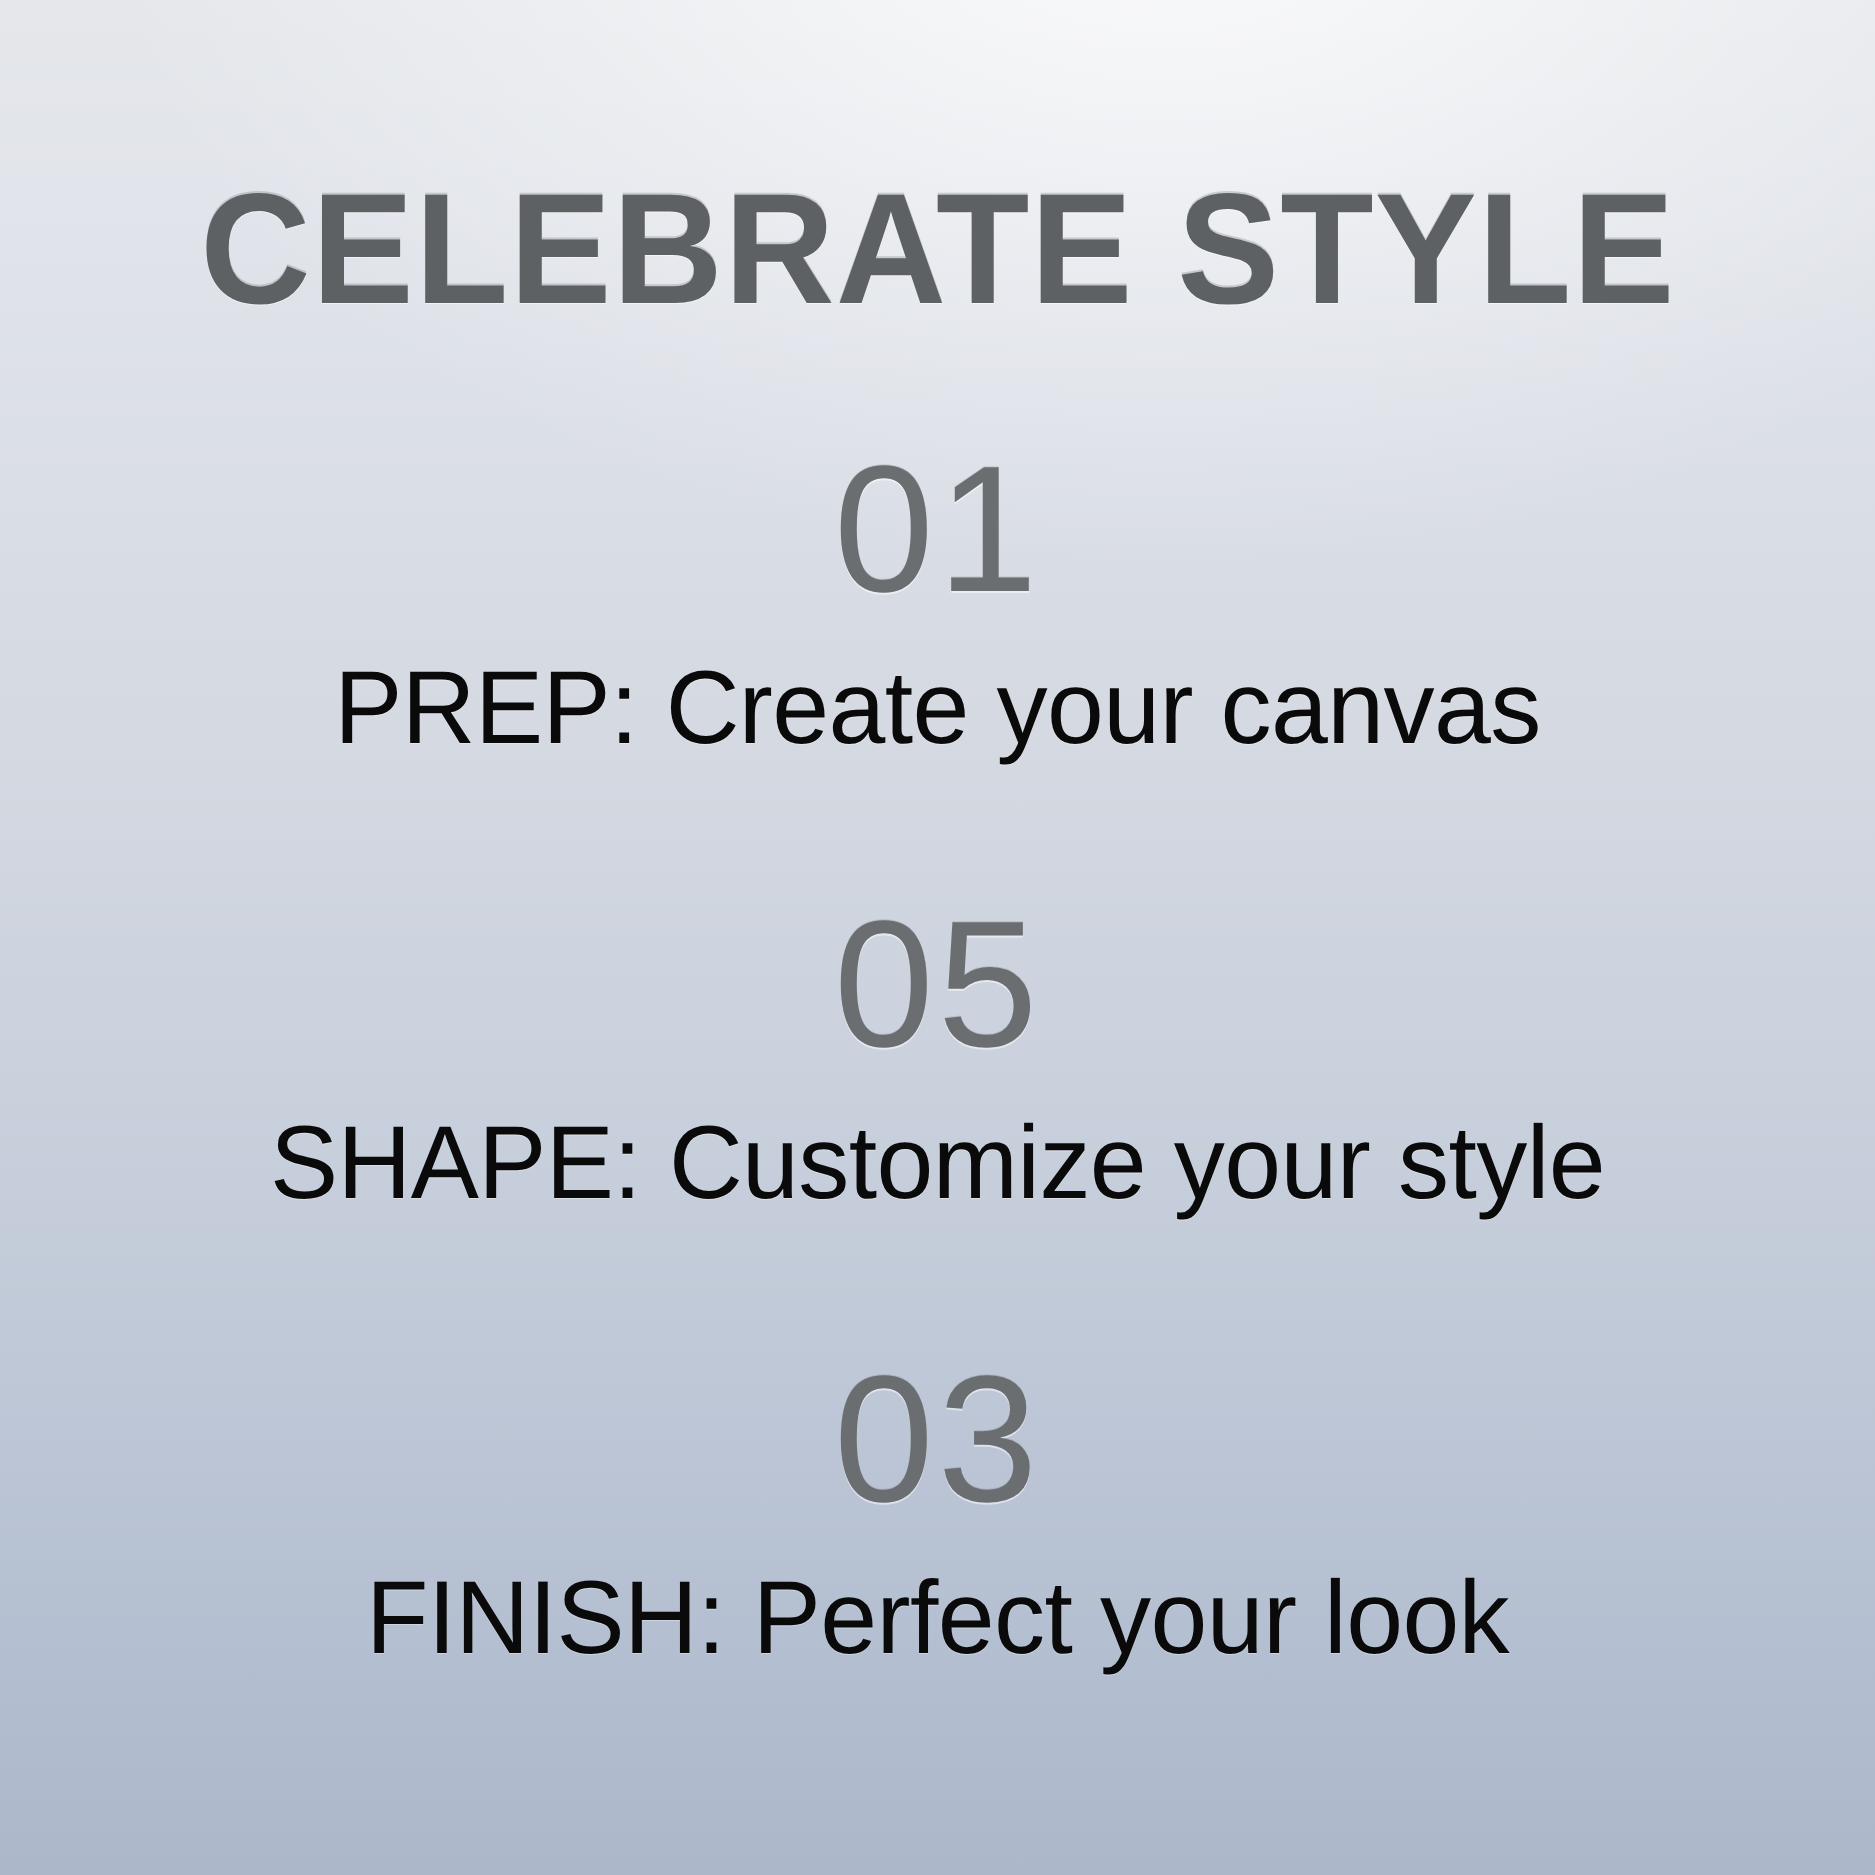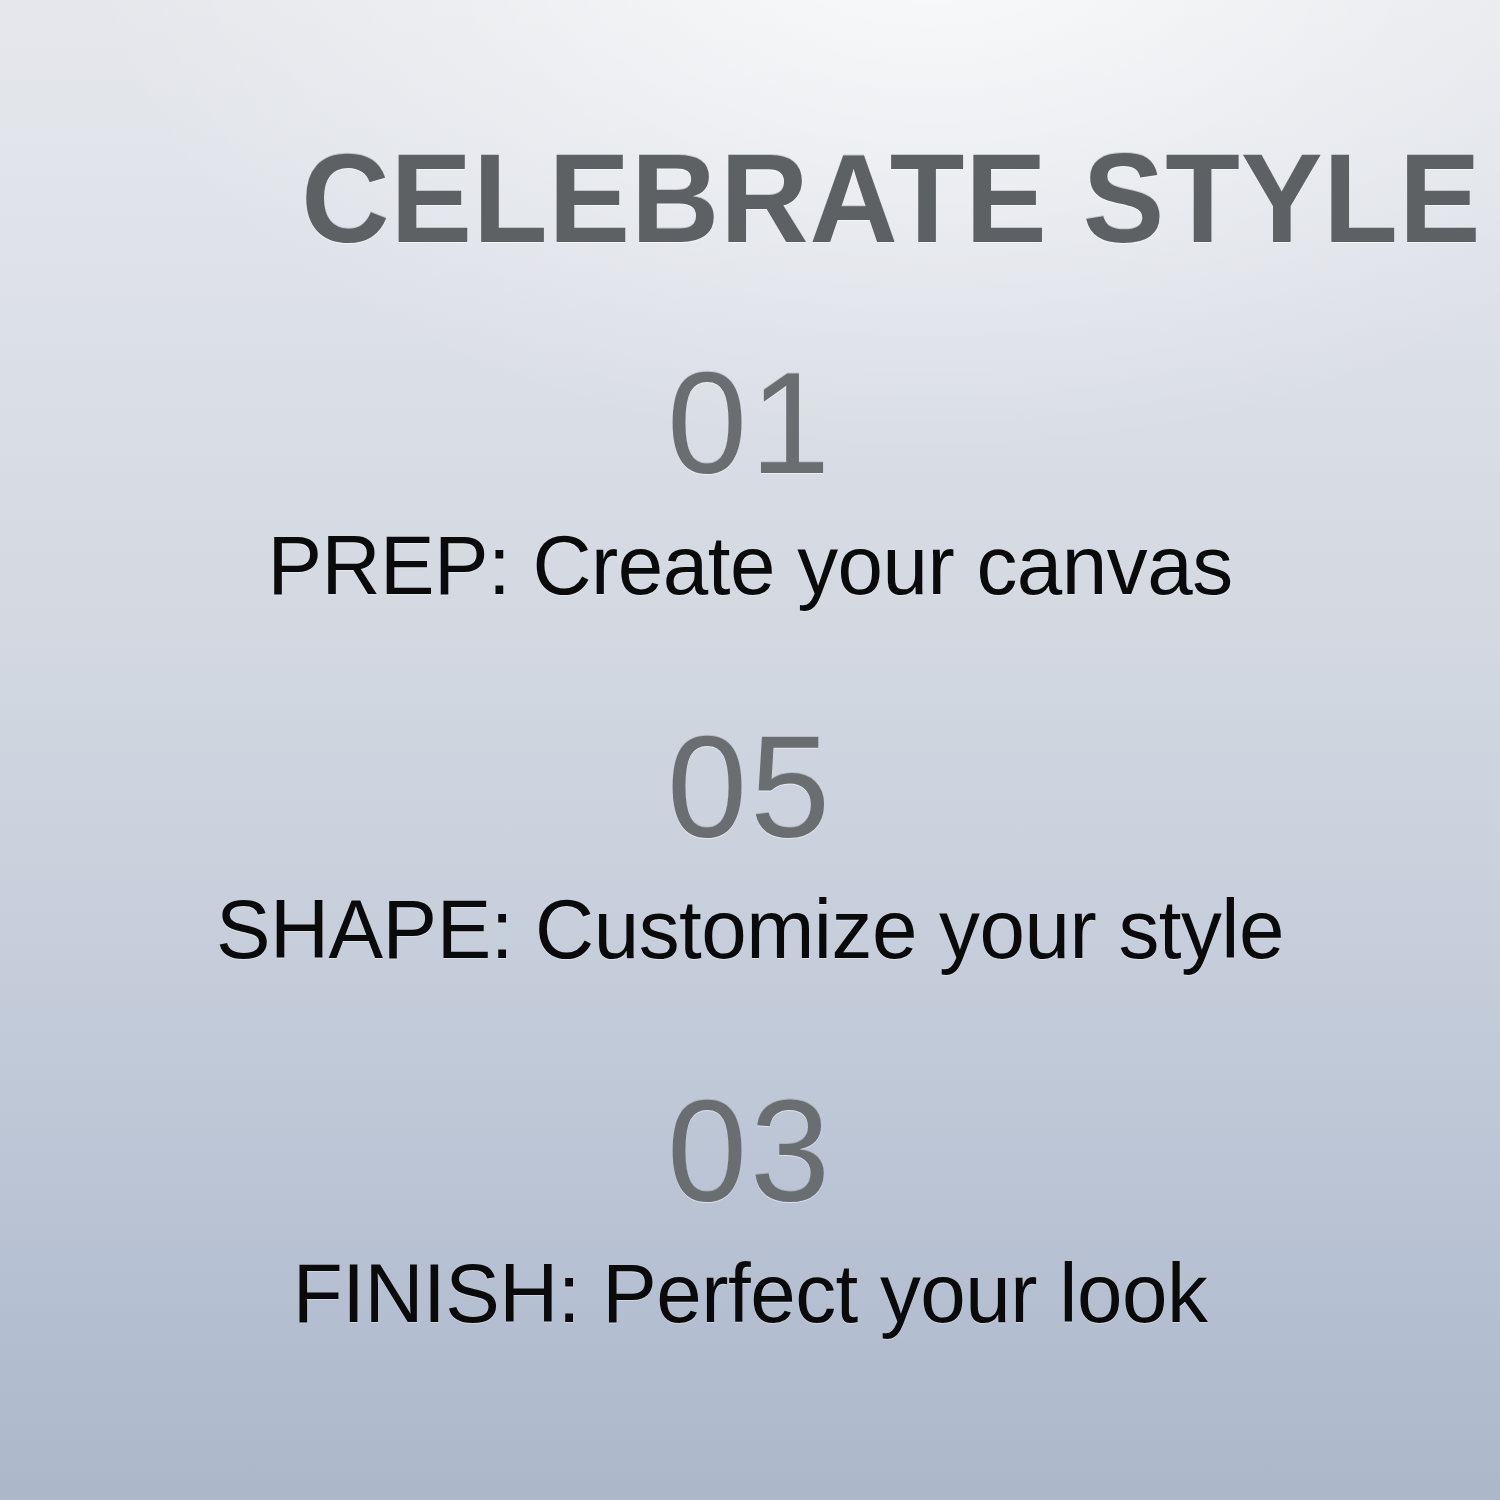--- a/index.html
+++ b/index.html
@@ -39,21 +39,21 @@
     overflow: hidden;
   }
 
   
 
   .title-wrap {
     position: absolute;
     top: 136px;
     left: 0;
     width: 1500px;
-    text-align: right;
+    text-align: center;
   }
 
   .title {
     display: inline-block;
     margin: 0;
     font-family: "Liberation Sans Narrow", "Liberation Sans", sans-serif;
     font-weight: 700;
     font-size: 126px;
     line-height: 1.0;
     letter-spacing: 1px;

